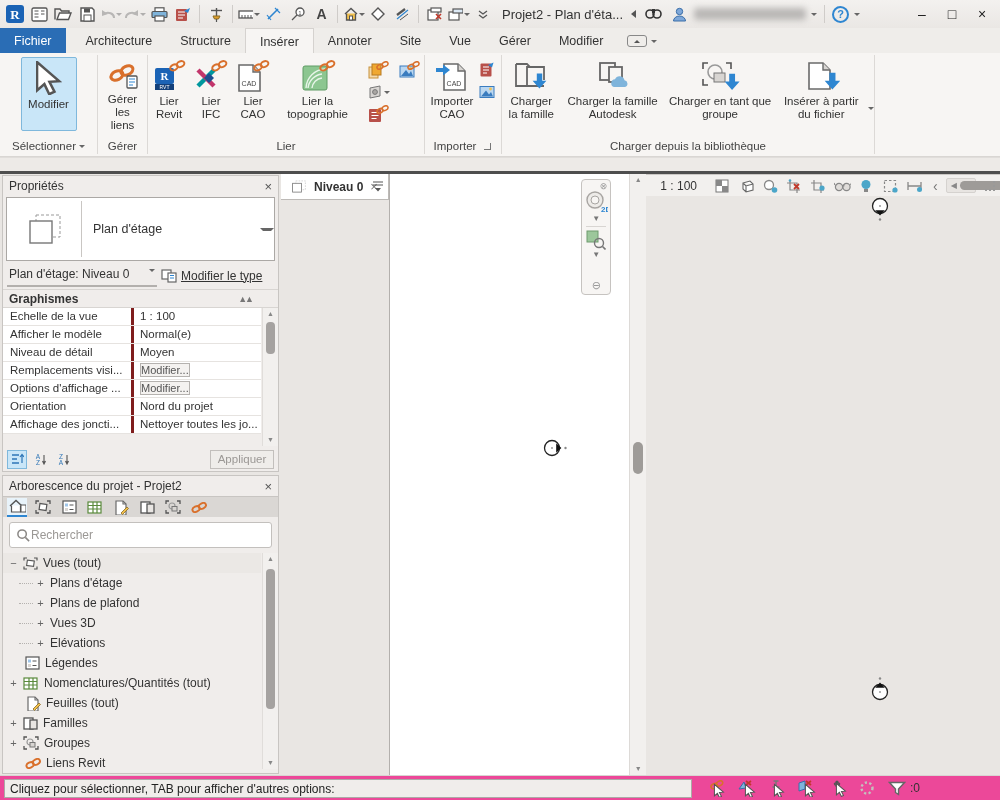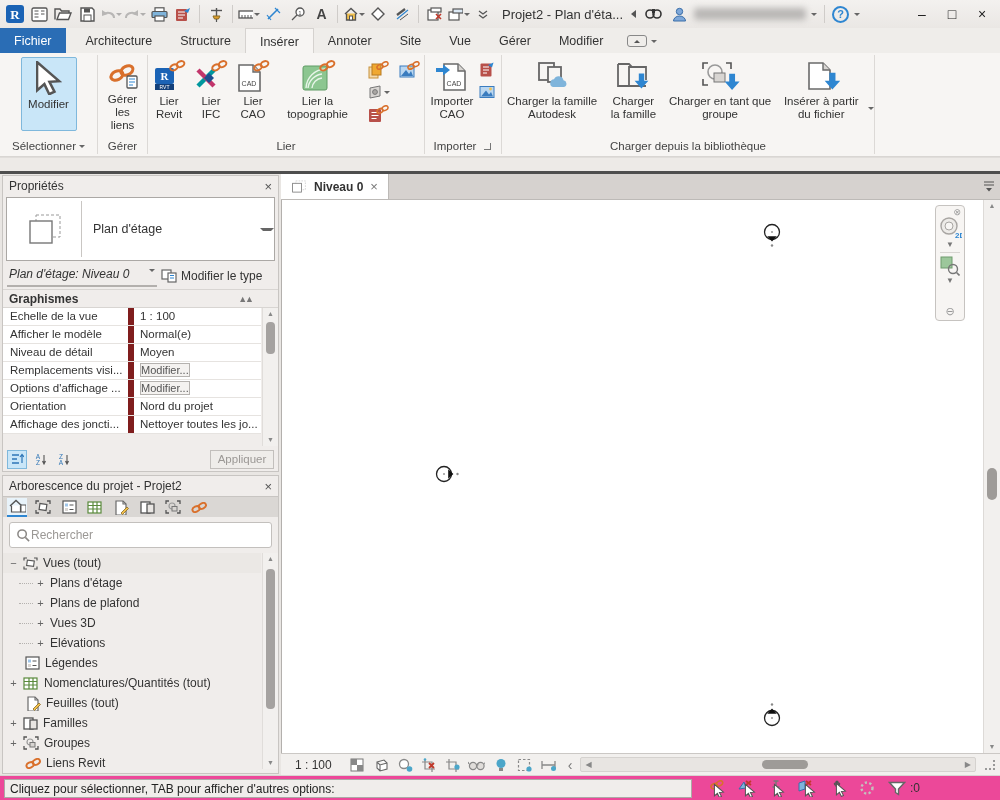--- a/index.html
+++ b/index.html
@@ -55,28 +55,28 @@
   .phead { height:20px; display:flex; align-items:center; padding:0 6px; font-size:12px; color:#333; }
   .phead .x { margin-left:auto; color:#555; font-size:13px; }
 
   
   .props { top:1px; height:297px; }
   .typesel { margin:1px 3px; background:#fff; border:1px solid #ABA8A5; height:64px; display:flex; align-items:center; }
   .thumb { width:72px; height:56px; border-right:1px solid #C9C6C3; margin:3px; display:flex; align-items:center; justify-content:center; background:#fff; }
   .typesel .tname { flex:1; padding-left:8px; font-size:12.5px; }
   .typesel .dd { padding-right:8px; color:#666; }
   .instrow { height:27px; display:flex; align-items:center; padding:0 4px; gap:4px; }
-  .instname { font-size:12px; border-bottom:2px solid #B3B0AD; padding:2px 2px 4px 2px; width:150px; display:flex;font-style:italic; }
+  .instname { font-size:12px; border-bottom:2px solid #B3B0AD; padding:2px 2px 4px 2px; width:150px; display:flex; }
   .instname .dd { margin-left:auto; color:#777; }
-  .edittype { display:flex; align-items:center; gap:4px; font-size:12px; }
+  .edittype { display:flex; align-items:center; gap:4px; font-size:12px;text-decoration:underline; }
   .sect { height:19px; background:#F0EDEB; border-top:1px solid #D8D5D2; border-bottom:1px solid #D8D5D2; display:flex; align-items:center; font-weight:bold; padding:0 6px; }
   .sect .chev { margin-left:auto; margin-right:20px; color:#777; font-size:9px; letter-spacing:-2px;}
   .ptable { position:relative; height:138px; overflow:hidden; background:#F0EDEB; }
   .prow { display:flex; height:18px; background:#fff; border-bottom:1px solid #E6E3E0; margin-right:17px; }
-  .prow .pl { width:131px; padding:2px 2px 0 7px; border-right:6px solid #7f1d1d; font-size:11.5px; white-space:nowrap; overflow:hidden; }
+  .prow .pl { width:131px; padding:2px 2px 0 7px; border-right:3px solid #7f1d1d; font-size:11.5px; white-space:nowrap; overflow:hidden; }
   .prow .pv { flex:1; padding:2px 2px 0 6px; font-size:11.5px; white-space:nowrap; overflow:hidden; }
   .prow.dis .pl, .prow.dis .pv { color:#9B9895; }
   .pbtn { border:1px solid #B5B2AF; background:#F4F2F0; font-size:11px; color:#555; width:108px; height:14px; margin-top:1px; text-align:center; line-height:13px; }
   .pscroll { position:absolute; right:0; top:0; bottom:0; width:16px; background:#F2F0EE; border-left:1px solid #E0DDDA; display:flex; flex-direction:column; align-items:center; }
   .arr { font-size:7px; color:#888; line-height:12px; }
   .pthumb { width:9px; height:32px; background:#A5A2A0; border-radius:4px; margin-top:2px; }
   .pfoot { height:26px; display:flex; align-items:center; padding:2px 4px; gap:3px; }
   .sicon { width:20px; height:19px; border:1px solid transparent; display:flex; align-items:center; justify-content:center; }
   .sicon.sel { background:#C9E6F8; border-color:#7FB8DC; }
   .applybtn { margin-left:auto; width:64px; height:19px; border:1px solid #C2BFBC; background:#EFEDEA; color:#9B9895; font-size:11.5px; text-align:center; line-height:17px; }
@@ -91,21 +91,21 @@
   .searchbox input::placeholder { color:#9B9895; }
   .tree { position:relative; overflow:hidden; height:216px; }
   .trow { height:20px; display:flex; align-items:center; font-size:12px; margin-right:17px; padding-left:6px; gap:5px; white-space:nowrap; }
   .trow.hl { background:#EBE8E5; }
   .texp { width:9px; height:9px; font-size:11px; line-height:8px; color:#666; text-align:center; flex:none; }
   .tind { width:14px; flex:none; border-bottom:1px dotted #B5B2AF; height:1px; margin-right:-2px;}
   .tscroll { position:absolute; right:0; top:0; bottom:0; width:16px; background:#F2F0EE; border-left:1px solid #E0DDDA; display:flex; flex-direction:column; align-items:center; }
   .tthumb { width:9px; flex:none; height:140px; background:#A5A2A0; border-radius:4px; margin-top:4px; }
 
   
-  .canvascol { flex:1; display:flex; flex-direction:column; min-width:0;text-align:right; }
+  .canvascol { flex:1; display:flex; flex-direction:row; min-width:0;text-align:right; }
   .viewtabs { height:26px; background:#D6D2CF; display:flex; align-items:stretch; border-bottom:1px solid #BDBAB7; position:relative; }
   .vtab { background:#fff; display:flex; align-items:center; gap:7px; padding:0 10px; border-right:1px solid #BDBAB7; font-size:12px; font-weight:bold; }
   .vtab .x { color:#777; font-weight:normal; font-size:13px; }
   .vtablist { position:absolute; right:4px; top:5px; }
   .canvasrow { flex:1; display:flex; min-height:0; }
   .canvas { flex:1; background:#fff; position:relative; border-left:1px solid #B3B0AD; }
   .marker { position:absolute; }
   .navbar { position:absolute; right:18px; top:5px; width:30px; height:116px; background:#F7F5F3; border:1px solid #C6C3C0; border-radius:4px; display:flex; flex-direction:column; align-items:center; padding:2px 0; }
   .navbar .nx { align-self:flex-end; margin-right:3px; color:#999; font-size:9px; line-height:8px; }
   .navbar .dd { color:#777; font-size:8px; }
@@ -507,38 +507,38 @@
       </div>
       <div class="rlabel">
           <span>Importer</span>
           <span class="launcher"></span>
         </div>
     </div>
     <div class="rsep"></div>
 
     <div class="rpanel" style="width:372px">
       <div class="rbody">
-        <div class="bigbtn" style="width:110px">
-          <svg width="38" height="32" viewBox="0 0 38 32">
-              <rect x="6" y="3" width="15" height="17" fill="none" stroke="#666" stroke-width="1.8"></rect>
-              <rect x="15" y="7" width="13" height="15" fill="#F7F5F3" stroke="#666" stroke-width="1.8"></rect>
-              <path d="M20 27 a4 4 0 0 1 1 -7.8 a5 5 0 0 1 9.5 1 a3.5 3.5 0 0 1 0.5 6.8 Z" fill="#7FB4DB"></path>
-            </svg>
-          <span>Charger la famille Autodesk</span>
-        </div>
         <div class="bigbtn" style="width:64px">
           <svg width="38" height="32" viewBox="0 0 38 32">
               <path d="M4 4 H15 l3 3 H15 V26 H32" fill="none" stroke="#666" stroke-width="1.8"></path>
               <path d="M4 4 V26 H15" fill="none" stroke="#666" stroke-width="1.8"></path>
               <path d="M15 7 H32 V20" fill="none" stroke="#666" stroke-width="1.8"></path>
               <g transform="translate(20,13) scale(1.2)">
                 <use href="#i-bluedown"></use>
               </g>
             </svg>
           <span>Charger la famille</span>
+        </div>
+        <div class="bigbtn" style="width:110px">
+          <svg width="38" height="32" viewBox="0 0 38 32">
+              <rect x="6" y="3" width="15" height="17" fill="none" stroke="#666" stroke-width="1.8"></rect>
+              <rect x="15" y="7" width="13" height="15" fill="#F7F5F3" stroke="#666" stroke-width="1.8"></rect>
+              <path d="M20 27 a4 4 0 0 1 1 -7.8 a5 5 0 0 1 9.5 1 a3.5 3.5 0 0 1 0.5 6.8 Z" fill="#7FB4DB"></path>
+            </svg>
+          <span>Charger la famille Autodesk</span>
         </div>
         <div class="bigbtn" style="width:122px">
           <svg width="40" height="32" viewBox="0 0 40 32">
               <path d="M8 3 H3 V9 M3 19 V25 H8 M26 3 H31 V9" fill="none" stroke="#555" stroke-width="1.6"></path>
               <circle cx="15" cy="12" r="7" fill="none" stroke="#999" stroke-width="1.6"></circle>
               <rect x="14" y="13" width="11" height="9" fill="#D8D5D2" stroke="#777"></rect>
               <g transform="translate(24,13) scale(1.3)">
                 <use href="#i-bluedown"></use>
               </g>
             </svg>

